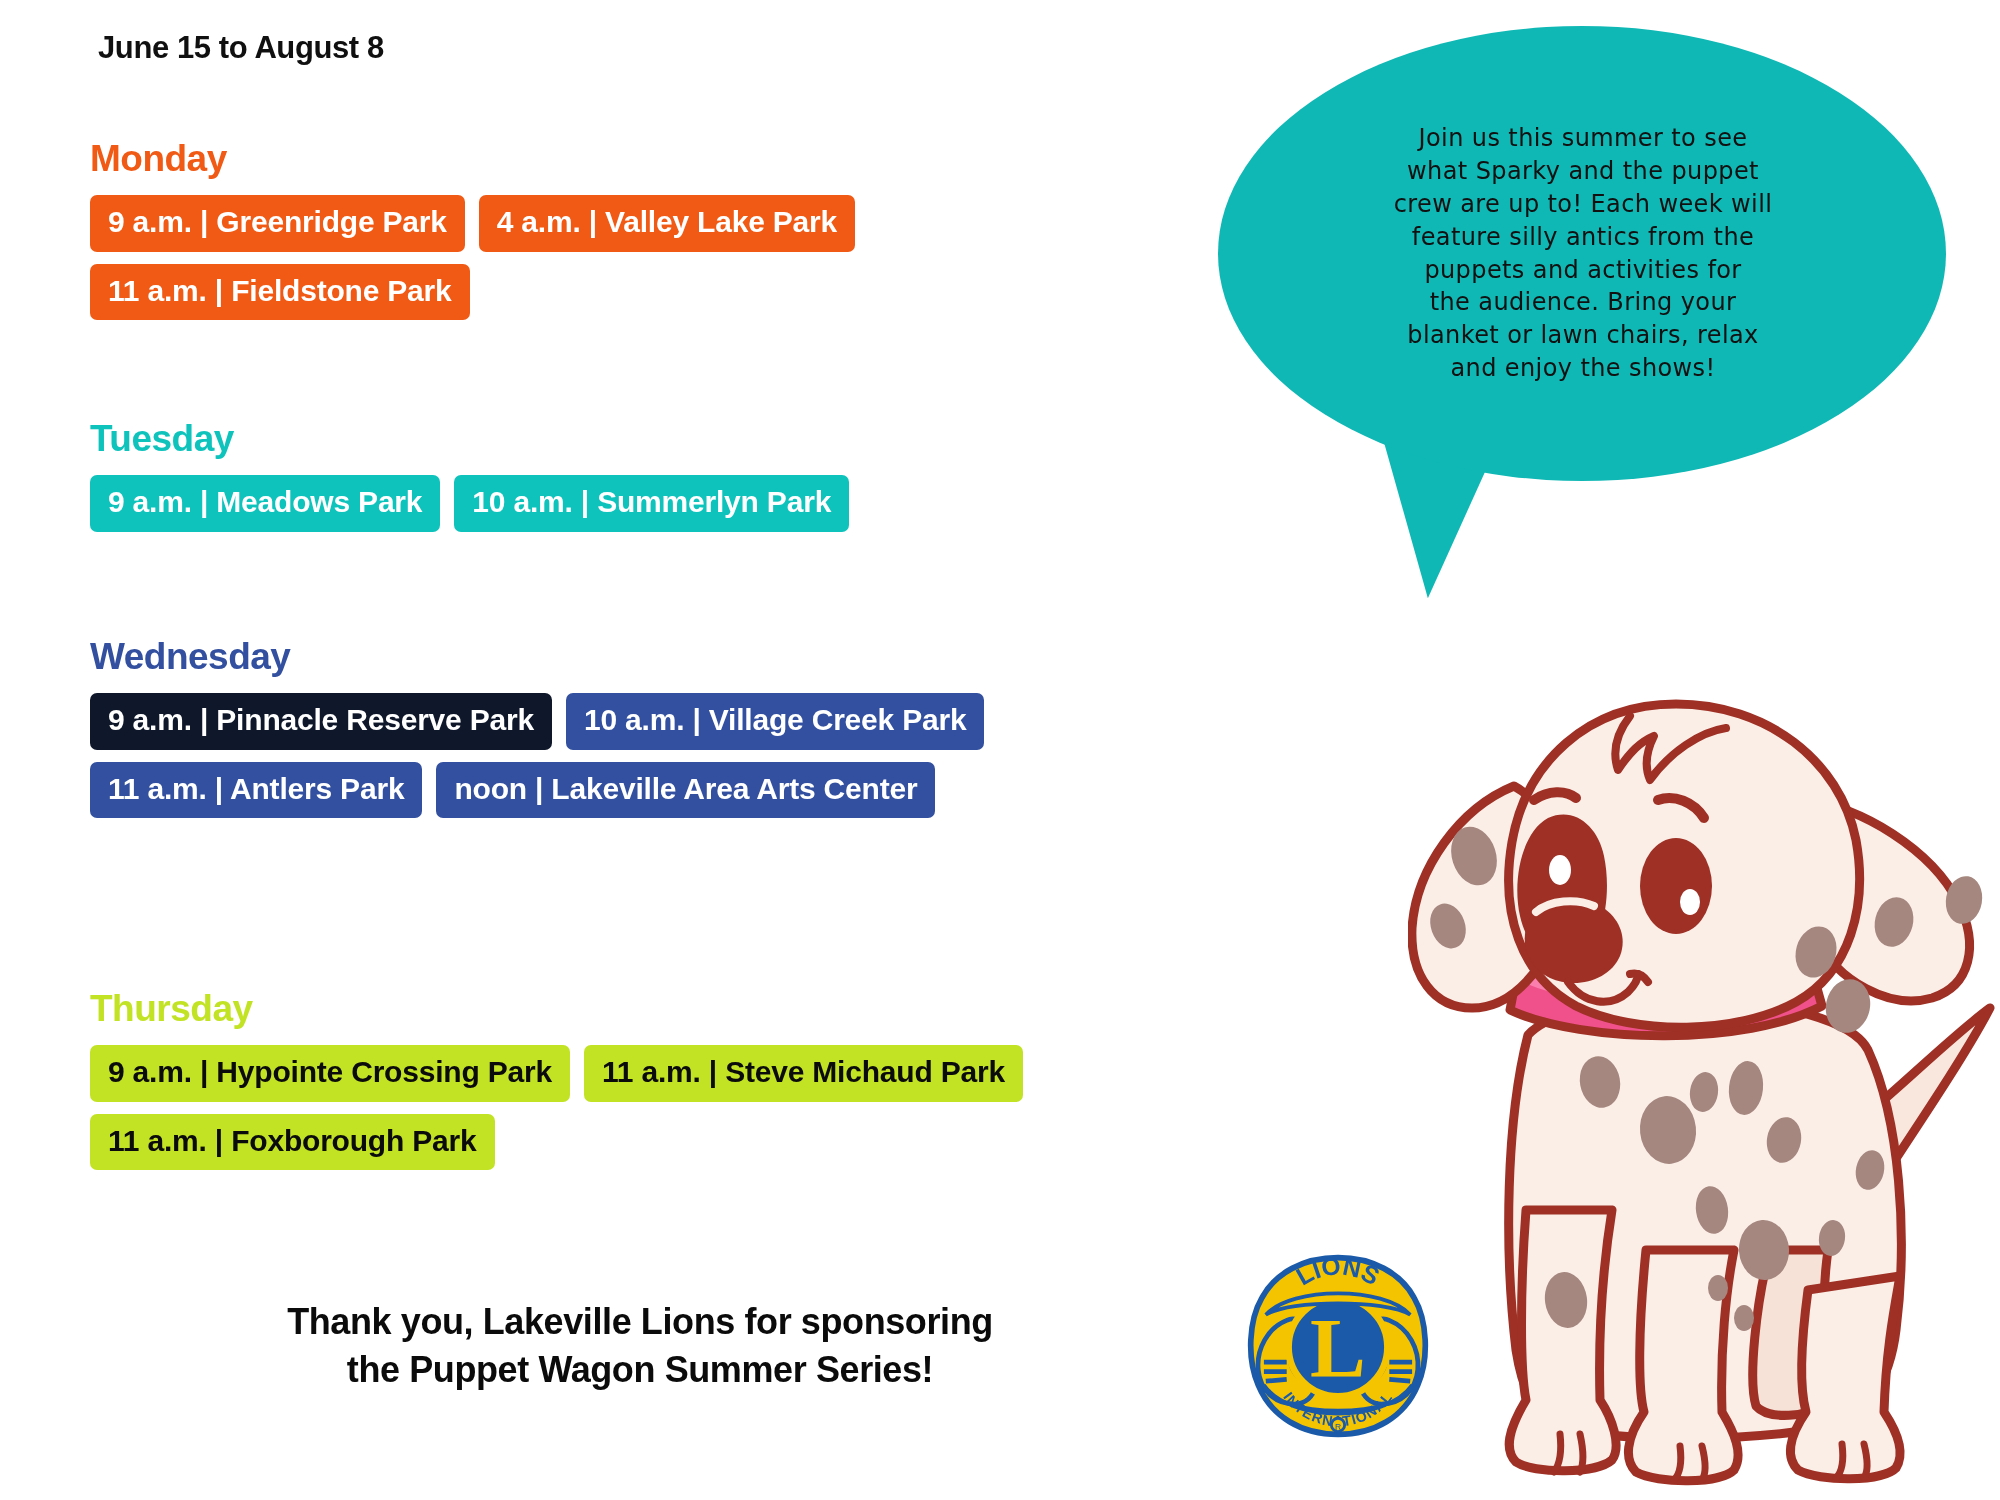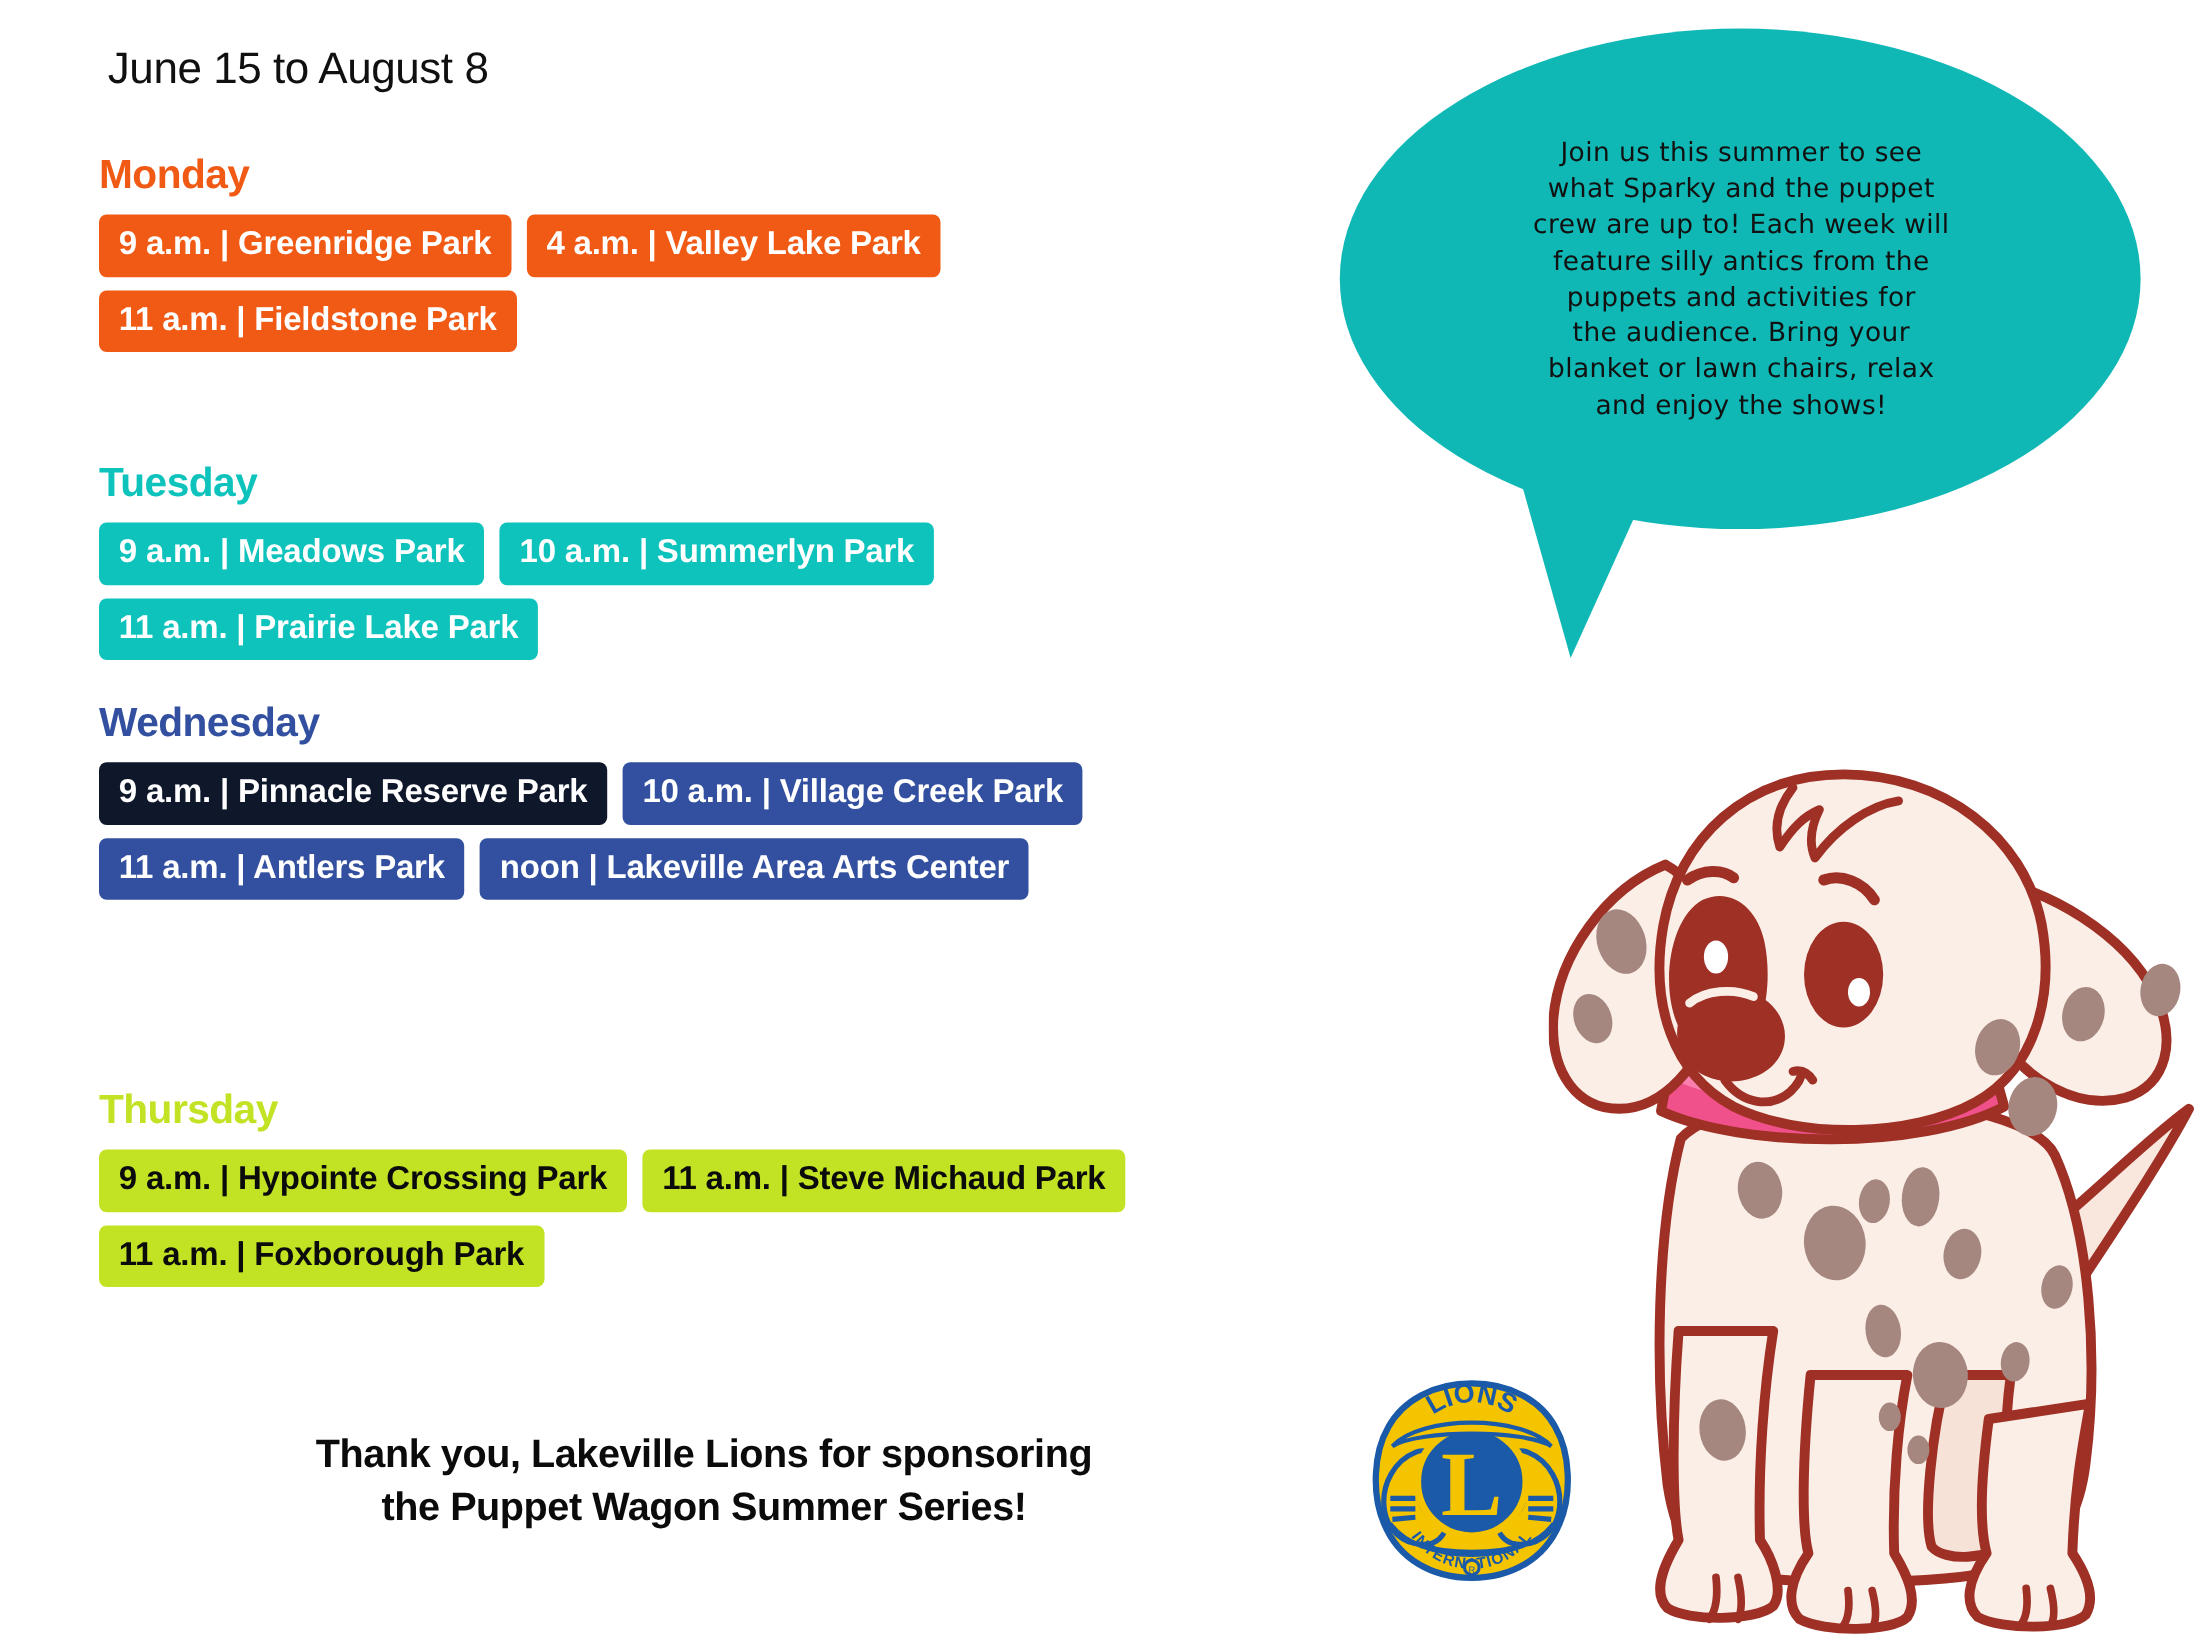--- a/index.html
+++ b/index.html
@@ -21,23 +21,23 @@
     position: absolute;
     left: 0;
     top: 0;
     width: 1250px;
     height: 1500px;
   }
 
   #date-range {
     position: absolute;
     left: 98px;
-    top: 40px;
-    font-size: 40px;
-    font-weight: 400;
+    top: 30px;
+    font-size: 31px;
+    font-weight: 700;
     color: #101010;
     letter-spacing: -0.4px;
     white-space: nowrap;
   }
 
   .day-block { position: absolute; left: 90px; }
   .day-block.monday    { top: 140px; }
   .day-block.tuesday   { top: 420px; }
   .day-block.wednesday { top: 638px; }
   .day-block.thursday  { top: 990px; }
@@ -153,23 +153,20 @@
     <div class="badge-row">
       <span class="badge" style="background: rgb(240, 90, 20); color: rgb(255, 255, 255);">11 a.m. | Fieldstone Park</span>
     </div>
   </div>
 
   <div class="day-block tuesday">
     <div class="day-title" style="color: rgb(15, 195, 189);">Tuesday</div>
     <div class="badge-row">
       <span class="badge" style="background: rgb(15, 195, 189); color: rgb(255, 255, 255);">9 a.m. | Meadows Park</span>
       <span class="badge" style="background: rgb(15, 195, 189); color: rgb(255, 255, 255);">10 a.m. | Summerlyn Park</span>
-    </div>
-    <div class="badge-row">
-      <span class="badge" style="background: rgb(15, 195, 189); color: rgb(255, 255, 255);">11 a.m. | Prairie Lake Park</span>
     </div>
   </div>
 
   <div class="day-block wednesday">
     <div class="day-title" style="color: rgb(50, 80, 159);">Wednesday</div>
     <div class="badge-row">
       <span class="badge" style="background: #0f172a; color: rgb(255, 255, 255);">9 a.m. | Pinnacle Reserve Park</span>
       <span class="badge" style="background: rgb(50, 80, 159); color: rgb(255, 255, 255);">10 a.m. | Village Creek Park</span>
     </div>
     <div class="badge-row">

